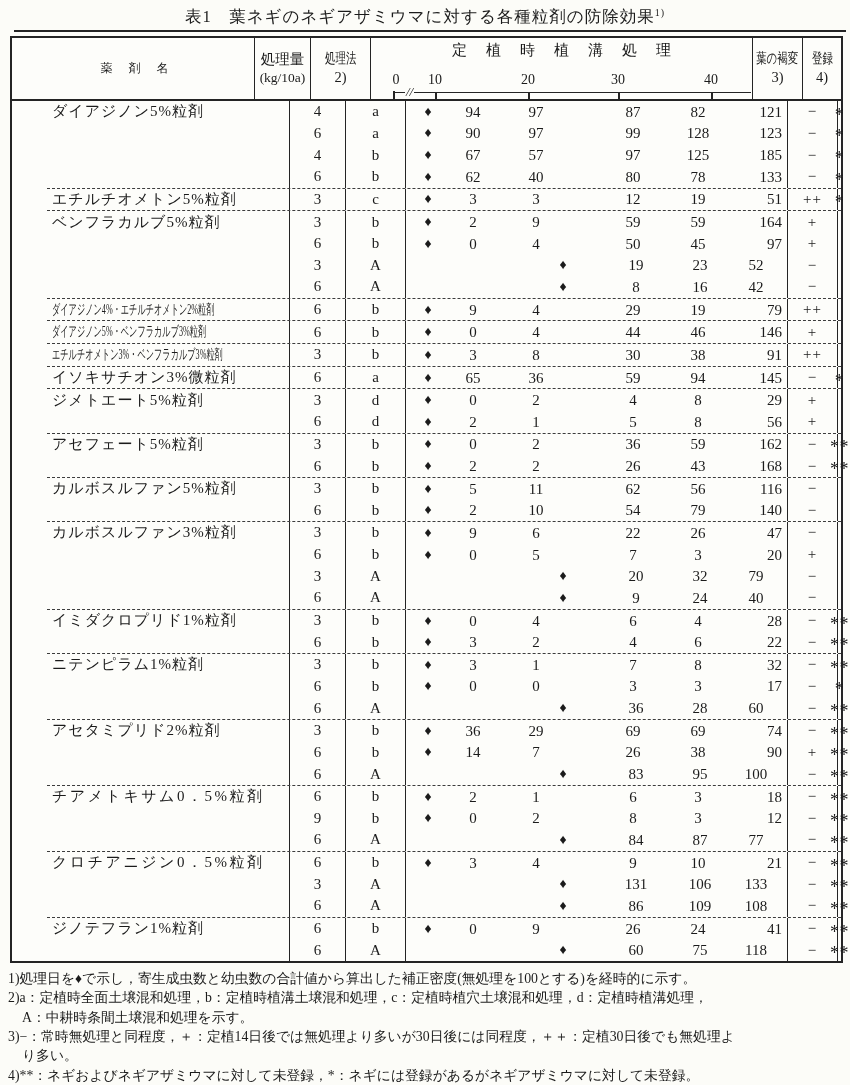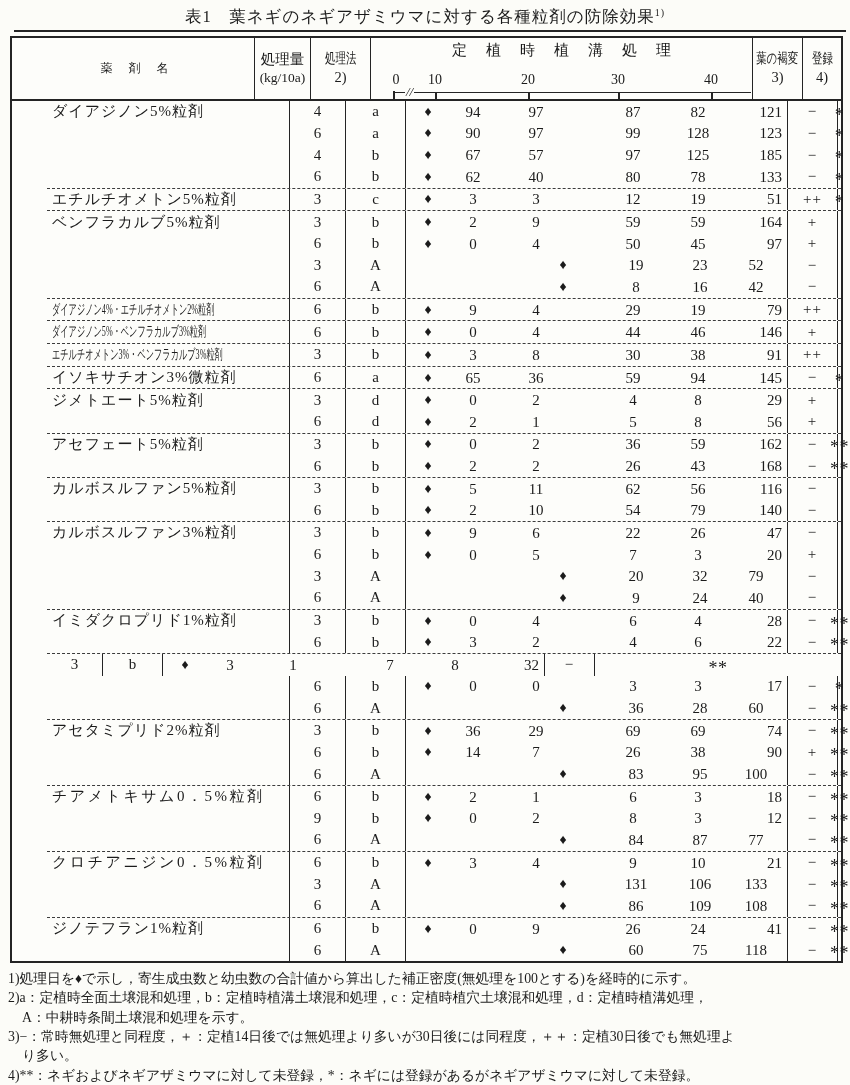--- a/index.html
+++ b/index.html
@@ -683,20 +683,23 @@
             <span class="val-right">22</span>
           </div>
           <div class="cell c-brown">
             <span class="brown">−</span>
           </div>
           <div class="cell c-reg">
             <span class="reg">**</span>
           </div>
         </div>
         <div class="trow group-start">
+          <div class="cell c-name">
+            <span class="namespan">ニテンピラム1%粒剤</span>
+          </div>
           <div class="cell c-amount">
             <span>3</span>
           </div>
           <div class="cell c-method">
             <span>b</span>
           </div>
           <div class="cell c-chart">
             <span class="marker" style="left: 22px;">♦</span>
             <span class="val" style="left: 67px;">3</span>
             <span class="val" style="left: 130px;">1</span>

